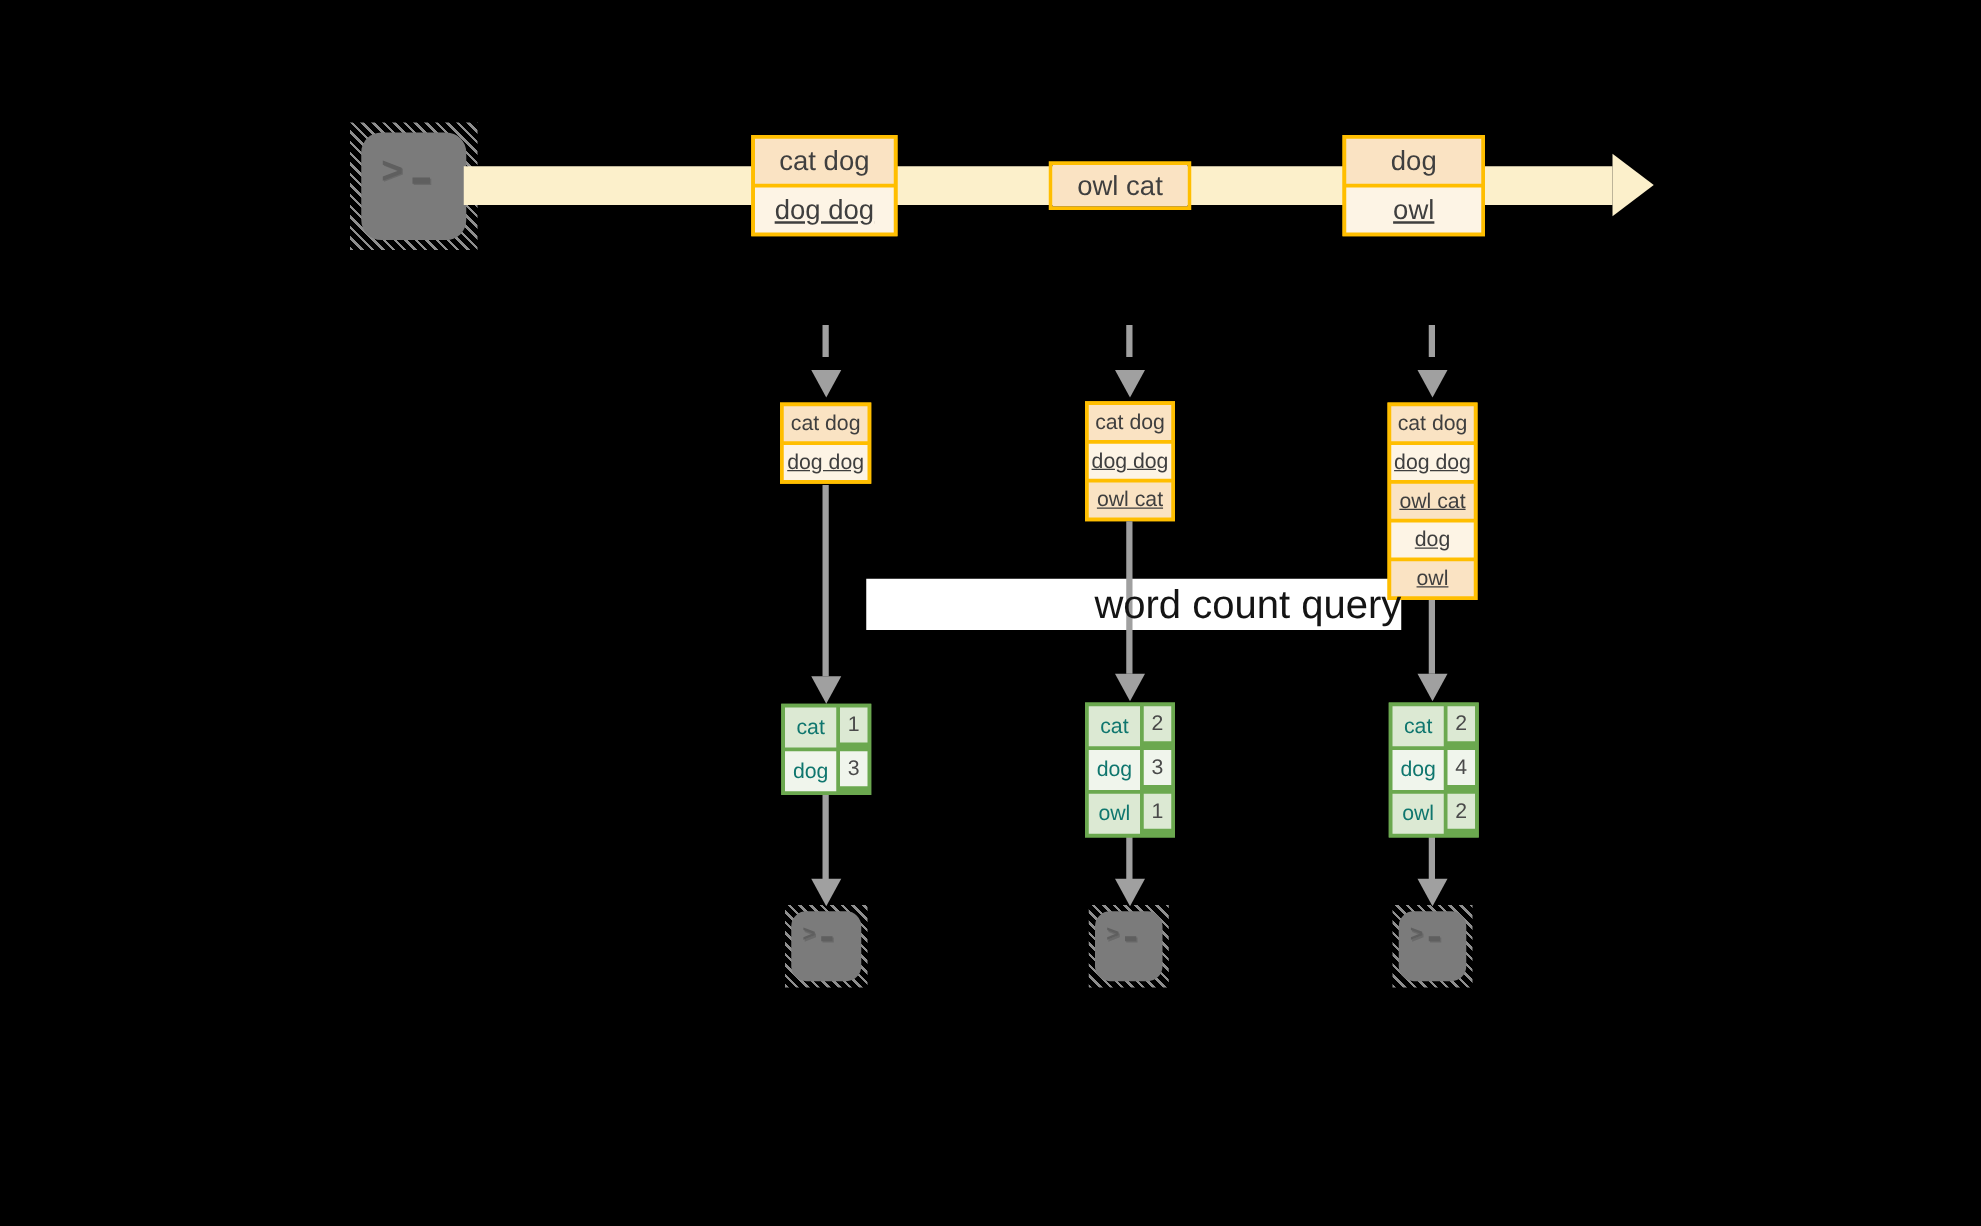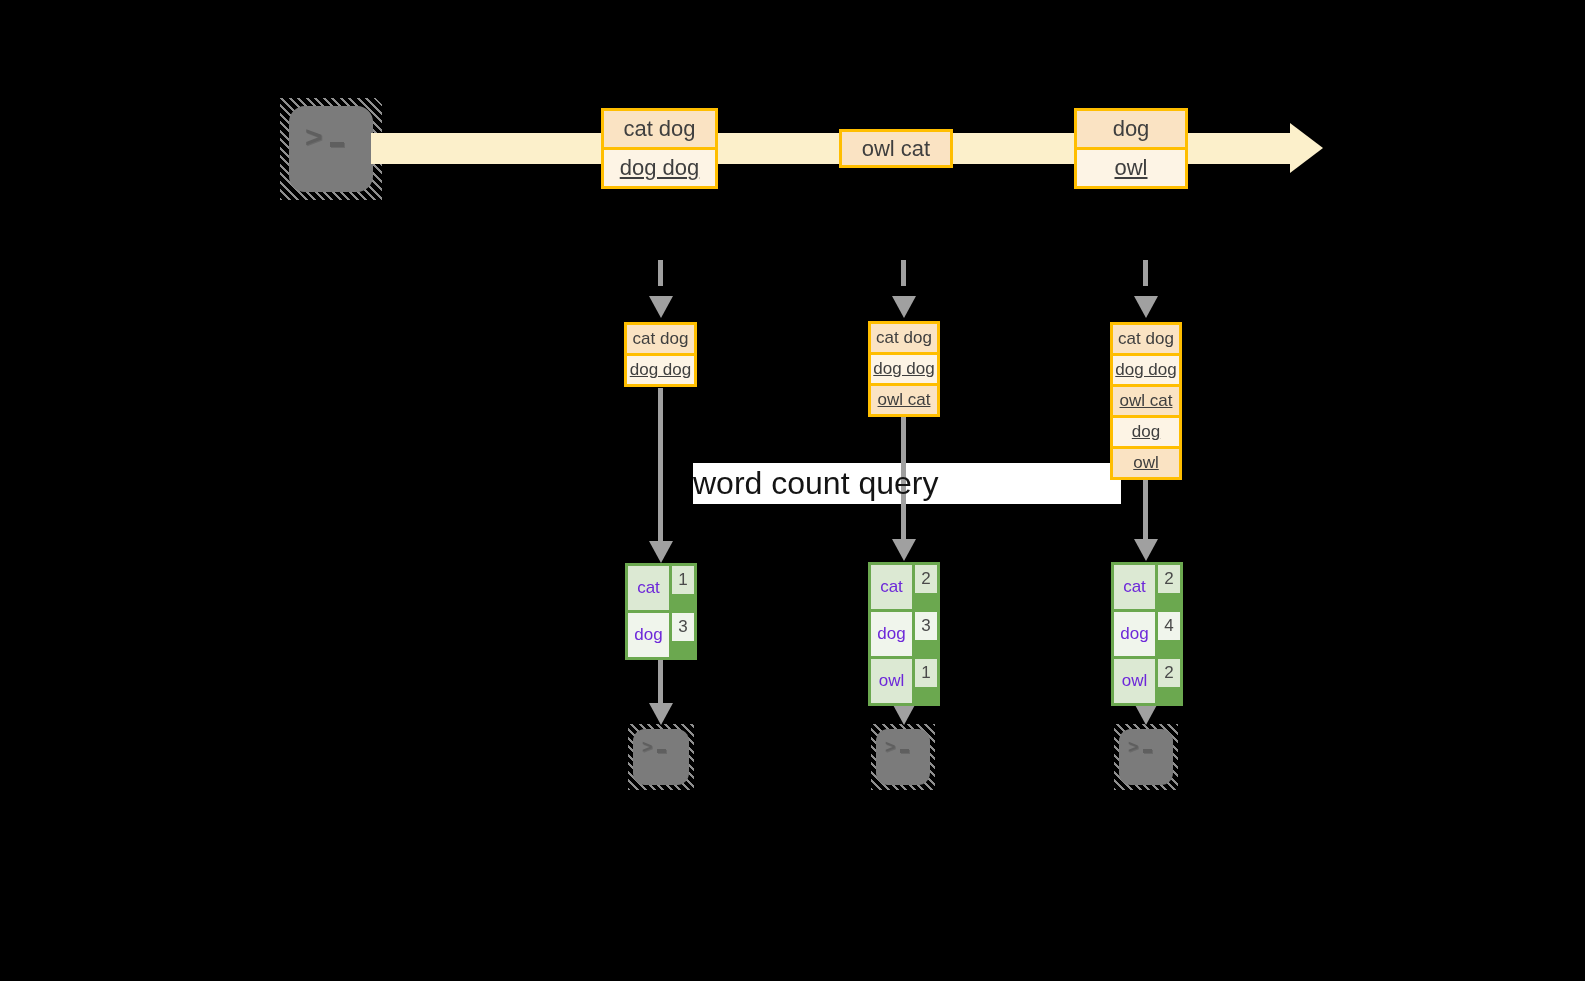--- a/index.html
+++ b/index.html
@@ -34,27 +34,27 @@
   .stack .orow{height:28px;font-size:17px;}
 
   
   .vline{position:absolute;width:5px;background:#A0A0A0;}
   .vdash{position:absolute;width:5px;background:repeating-linear-gradient(to bottom,#A0A0A0 0,#A0A0A0 26px,transparent 26px,transparent 36px);}
   .ahead{position:absolute;width:0;height:0;border-left:12px solid transparent;border-right:12px solid transparent;border-top:22px solid #A0A0A0;}
 
   
   .qband{position:absolute;left:693px;top:463px;width:428px;height:41px;background:#ffffff;z-index:1;}
   .qtext{position:absolute;left:693px;top:463px;width:428px;height:51px;line-height:41px;
-    text-align:left;font-size:32px;color:#141414;z-index:4;}
+    text-align:right;font-size:32px;color:#141414;z-index:4;}
 
   
   .gtable{position:absolute;border:3px solid #6BA84F;background:#6BA84F;box-sizing:border-box;width:72px;z-index:2;}
   .grow{display:flex;}
   .grow + .grow{margin-top:3px;}
-  .gword{width:41px;height:44px;display:flex;align-items:center;justify-content:center;font-size:17px;color:#6d28d9;}
+  .gword{width:41px;height:32px;display:flex;align-items:center;justify-content:center;font-size:17px;color:#0f766e;}
   .gcount{width:22px;height:28px;margin-left:3px;display:flex;align-items:center;justify-content:center;font-size:17px;color:#4a4a4a;}
   .grow.g1 .gword,.grow.g1 .gcount{background:#DCE9D3;}
   .grow.g2 .gword,.grow.g2 .gcount{background:#F0F5EC;}
 
   .z2{z-index:2;} .z3{z-index:3;}
 </style>
 </head>
 <body>
 
 <div id="canvas">

